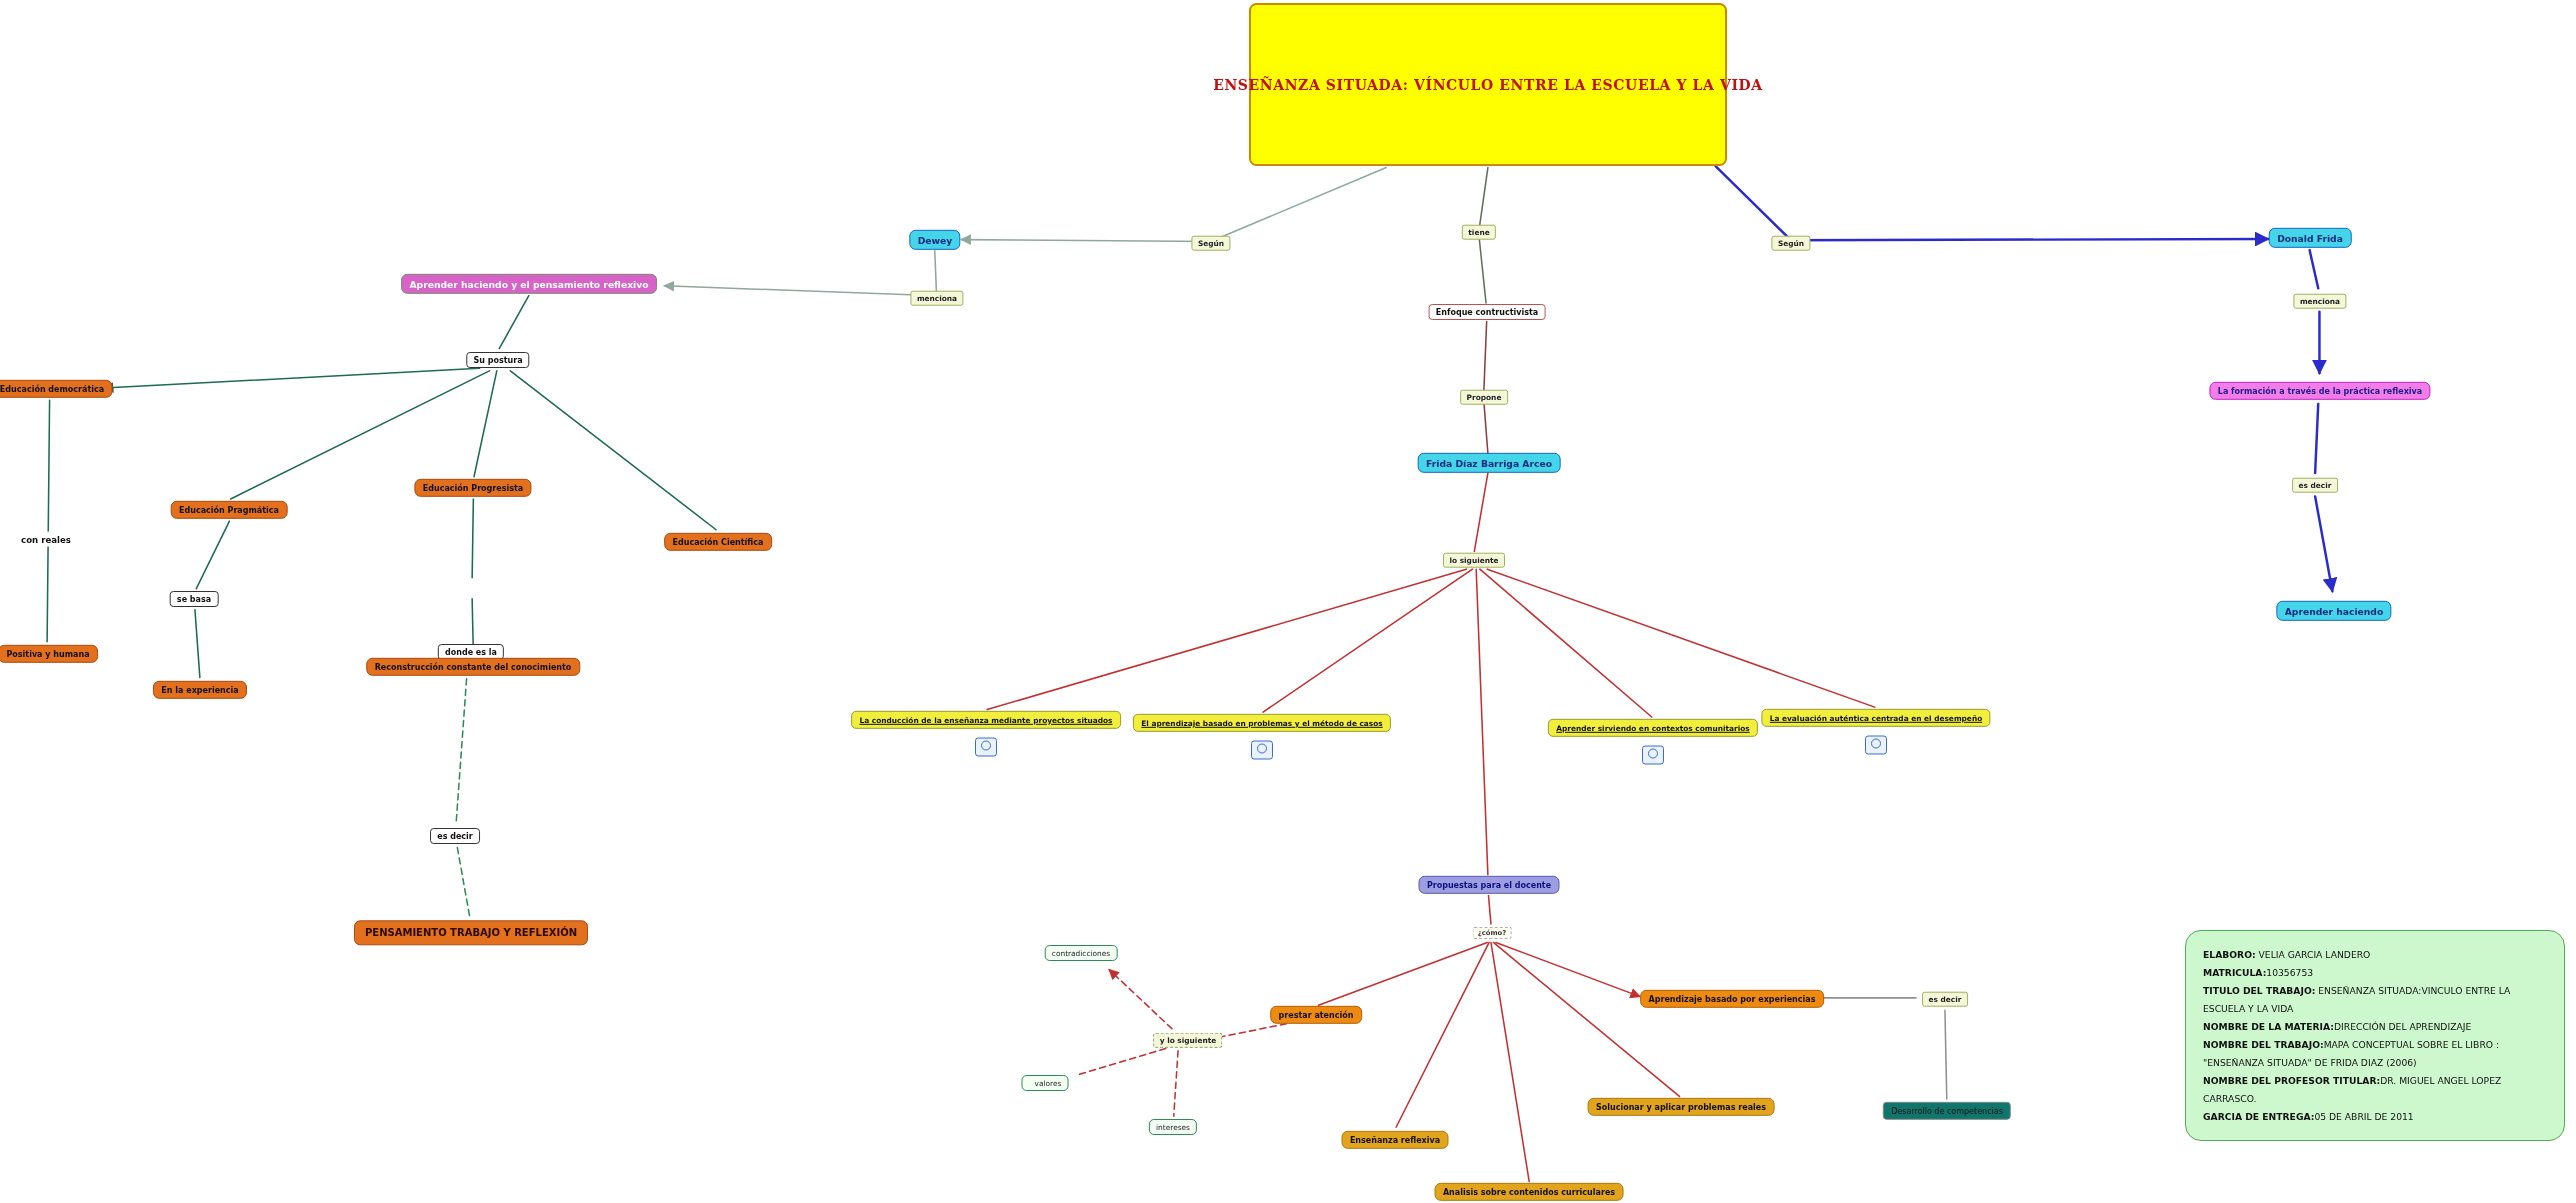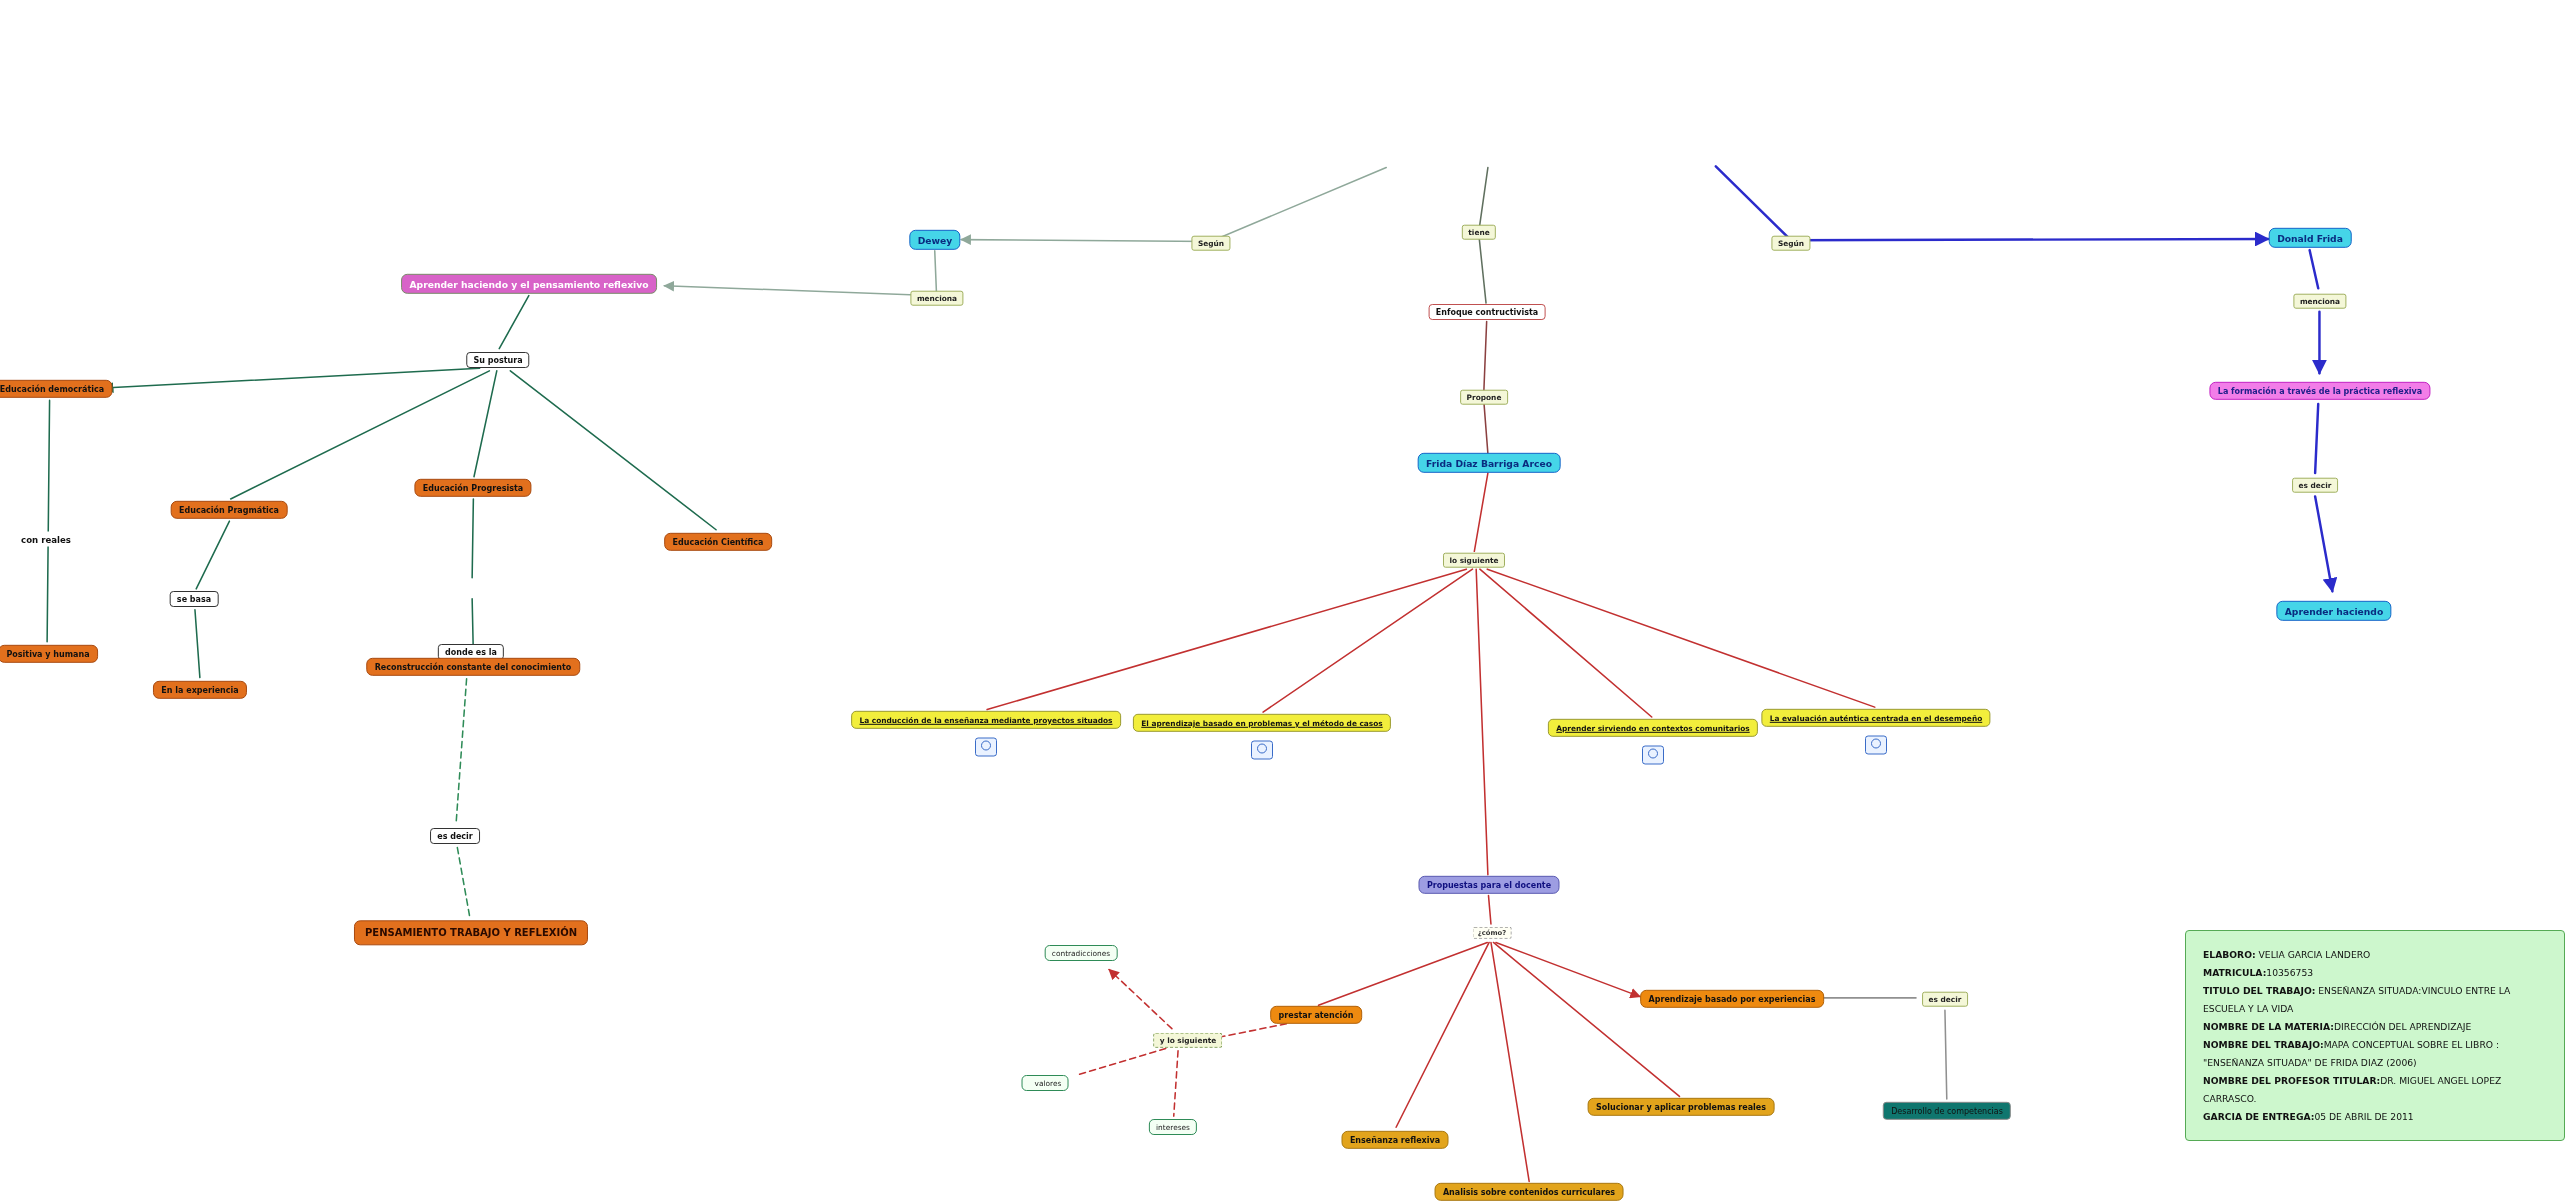--- a/index.html
+++ b/index.html
@@ -30,21 +30,21 @@
   .link-label{background:#F4F7D8;border:0.6px solid #A0B060;font-size:7.4px;padding:1.8px 5.5px;border-radius:2.5px;color:#222;}
   .link-dashed{background:#F4F7D8;border:0.6px dashed #7A9A50;font-size:7.4px;padding:1.8px 5.5px;border-radius:2.5px;color:#222;}
   .como{background:#FFFFF4;border:0.6px dashed #999;font-size:6.8px;padding:1.2px 4.3px;border-radius:1.8px;color:#333;}
   .white-gray{background:#0f766e;border:1.2px solid #888;font-weight:normal;font-size:8px;border-radius:3.7px;}
 
   .resource-icon{position:absolute;transform:translate(-50%,-50%);width:20px;height:17px;
         background:#EAF2FF;border:1.2px solid #3A6CC8;border-radius:3.1px;}
   .globe{width:8.6px;height:8.6px;border:1.2px solid #3A6CC8;border-radius:50%;margin:1.8px auto 0;}
 
   #info-box{position:absolute;left:2185px;top:930px;width:380px;height:211px;background:#CDF7CD;
-        border:1.2px solid #55AA55;border-radius:4px;padding:15px 17px;box-sizing:border-box;
+        border:1.2px solid #55AA55;border-radius:16px;padding:15px 17px;box-sizing:border-box;
         font-size:9.2px;line-height:18px;color:#111;}
   .info-label{font-weight:bold;}
 
   
   #n-segun-l{left:1211px;top:243px;} #n-tiene{left:1479px;top:232px;} #n-segun-r{left:1791px;top:243px;}
   #n-dewey{left:935px;top:240px;} #n-donald{left:2310px;top:238px;} #n-menciona-l{left:937px;top:298px;}
   #n-apr-pens{left:529px;top:284px;} #n-postura{left:498px;top:360px;} #n-edu-dem{left:52px;top:389px;}
   #n-con-act{left:46px;top:539px;} #n-positiva{left:48px;top:654px;} #n-edu-prag{left:229px;top:510px;}
   #n-se-basa{left:194px;top:599px;} #n-experiencia{left:200px;top:690px;} #n-edu-prog{left:473px;top:488px;}
   #n-donde{left:471px;top:612px;margin-top:40px;} #n-reconstr{left:473px;top:667px;} #n-es-decir-l{left:455px;top:836px;}
@@ -141,20 +141,21 @@
 
     <g stroke="#2B2BCB" stroke-width="4" fill="none" stroke-linecap="round">
       <polyline points="2785,270 2907,390 3682,388" marker-end="url(#ar-blue)"></polyline>
       <polyline points="3749,406 3763,468"></polyline>
       <polyline points="3765,506 3765,606" marker-end="url(#ar-blue)"></polyline>
       <polyline points="3763,656 3758,768"></polyline>
       <polyline points="3758,806 3786,960" marker-end="url(#ar-blue)"></polyline>
     </g>
   </svg>
 
+  <div class="node title-box">ENSEÑANZA SITUADA: VÍNCULO ENTRE LA ESCUELA Y LA VIDA</div>
 
   <div class="node link-label" id="n-segun-l">Según</div>
   <div class="node link-label" id="n-tiene">tiene</div>
   <div class="node link-label" id="n-segun-r">Según</div>
 
   <div class="node cyan" id="n-dewey">Dewey</div>
   <div class="node cyan" id="n-donald">Donald Frida</div>
   <div class="node link-label" id="n-menciona-l">menciona</div>
 
   <div class="node pink" id="n-apr-pens">Aprender haciendo y el pensamiento reflexivo</div>

